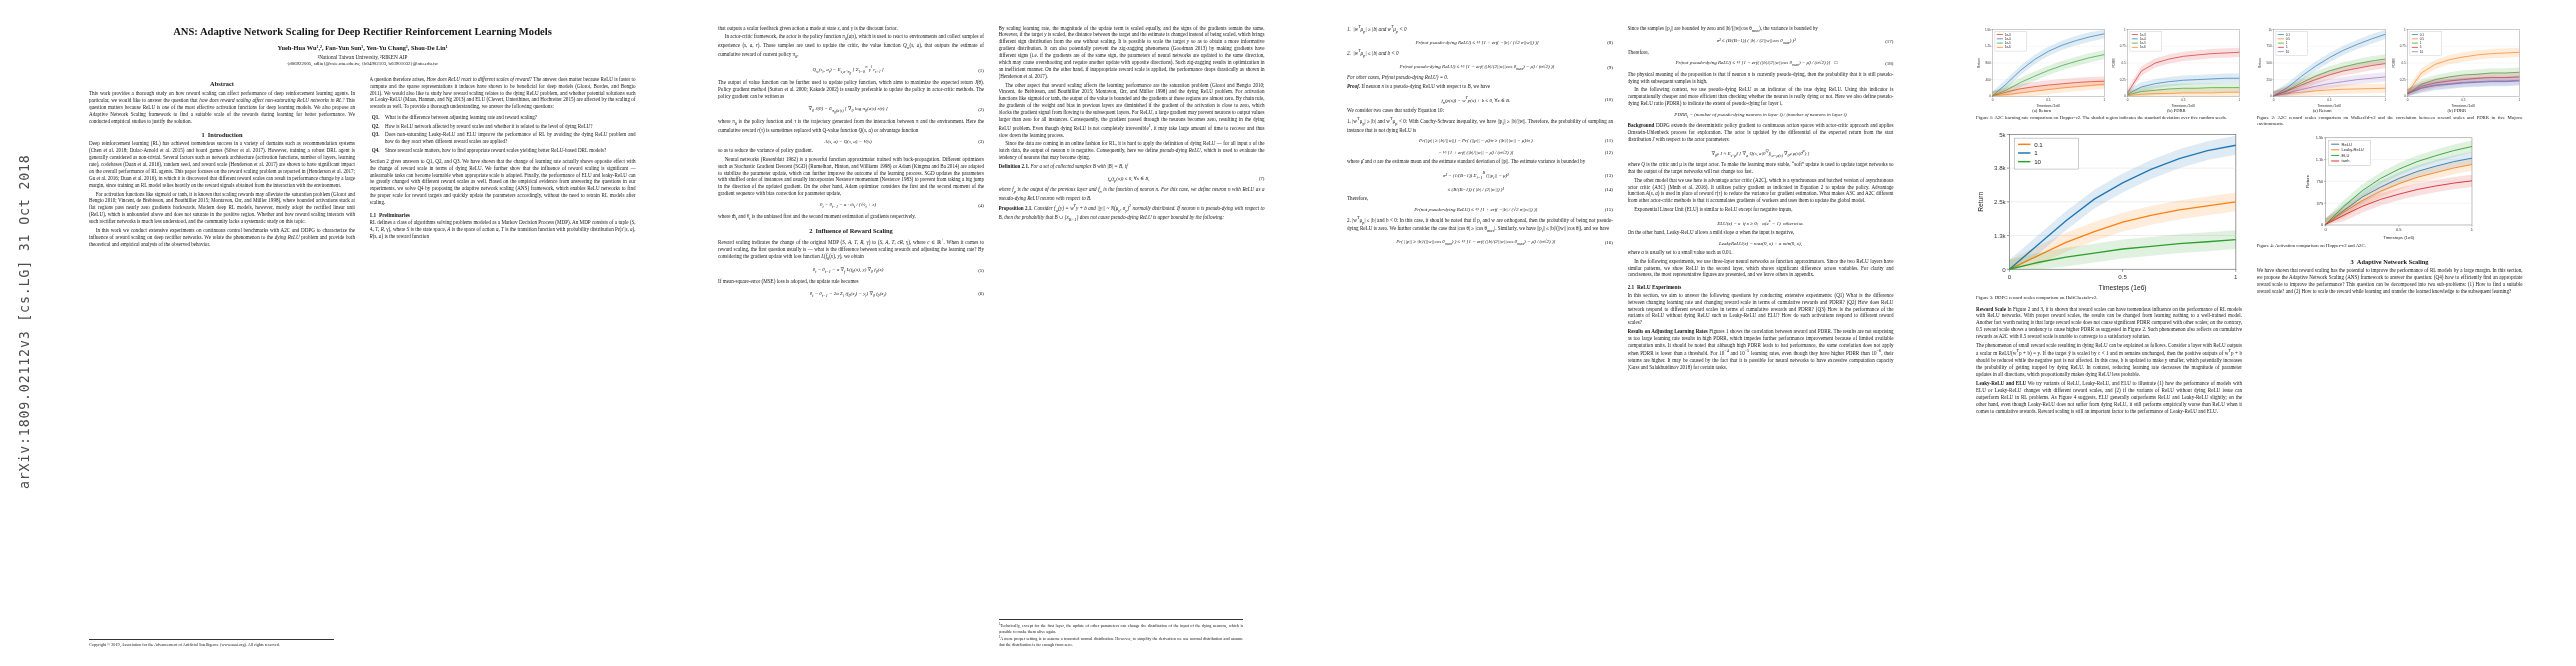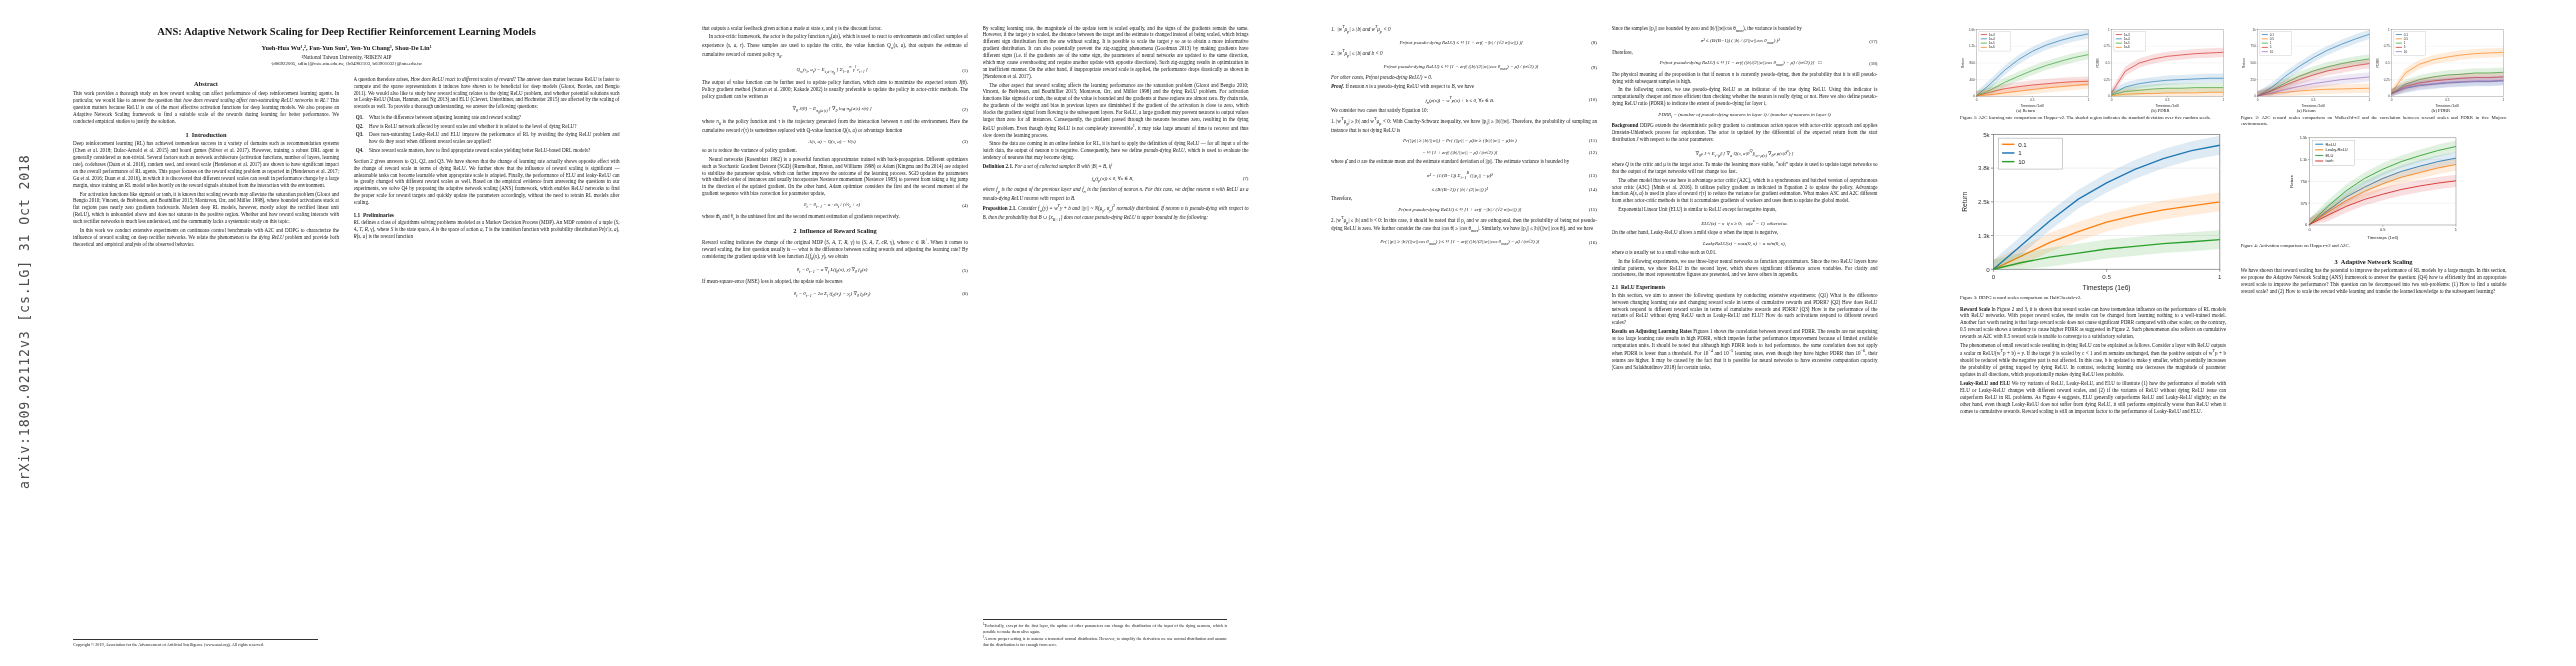--- a/index.html
+++ b/index.html
@@ -4,21 +4,21 @@
 <style>
   *{box-sizing:border-box;}
   html,body{margin:0;padding:0;}
   body{width:2576px;height:667px;background:#ffffff;font-family:"Liberation Serif","DejaVu Serif",serif;color:#161616;}
   #canvas{position:relative;width:2576px;height:667px;overflow:hidden;background:#ffffff;}
 
   .stamp{position:absolute;left:16.7px;top:489px;transform:rotate(-90deg);transform-origin:0 0;
          font-family:"DejaVu Sans Mono","Liberation Mono",monospace;font-size:13.3px;color:#4d4d4d;
          letter-spacing:0.8px;white-space:nowrap;}
 
-  #pages{position:absolute;left:32px;top:0;display:flex;justify-content:space-between;}
+  #pages{position:absolute;left:48px;top:0;display:flex;justify-content:space-between;}
   .page{width:629px;height:667px;padding:24.5px 41px 19px 41px;display:flex;flex-direction:column;overflow:hidden;}
 
   .pagehead{text-align:center;margin-bottom:7.8px;}
   .title{font-size:10.6px;font-weight:bold;line-height:1.25;max-width:500px;margin:0 auto 6.7px auto;}
   .authors{font-size:6.4px;font-weight:bold;margin-bottom:2.2px;}
   .affil{font-size:5.3px;margin-bottom:1.1px;}
   .emails{font-size:4.9px;margin-bottom:2.2px;}
 
   .cols{display:flex;gap:14.5px;flex:1;min-height:0;}
   .col{width:266px;height:100%;display:flex;flex-direction:column;overflow:hidden;}

